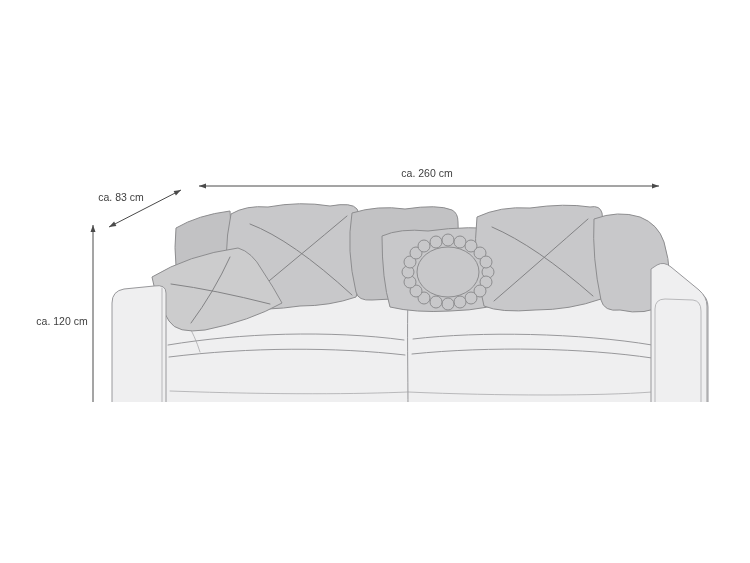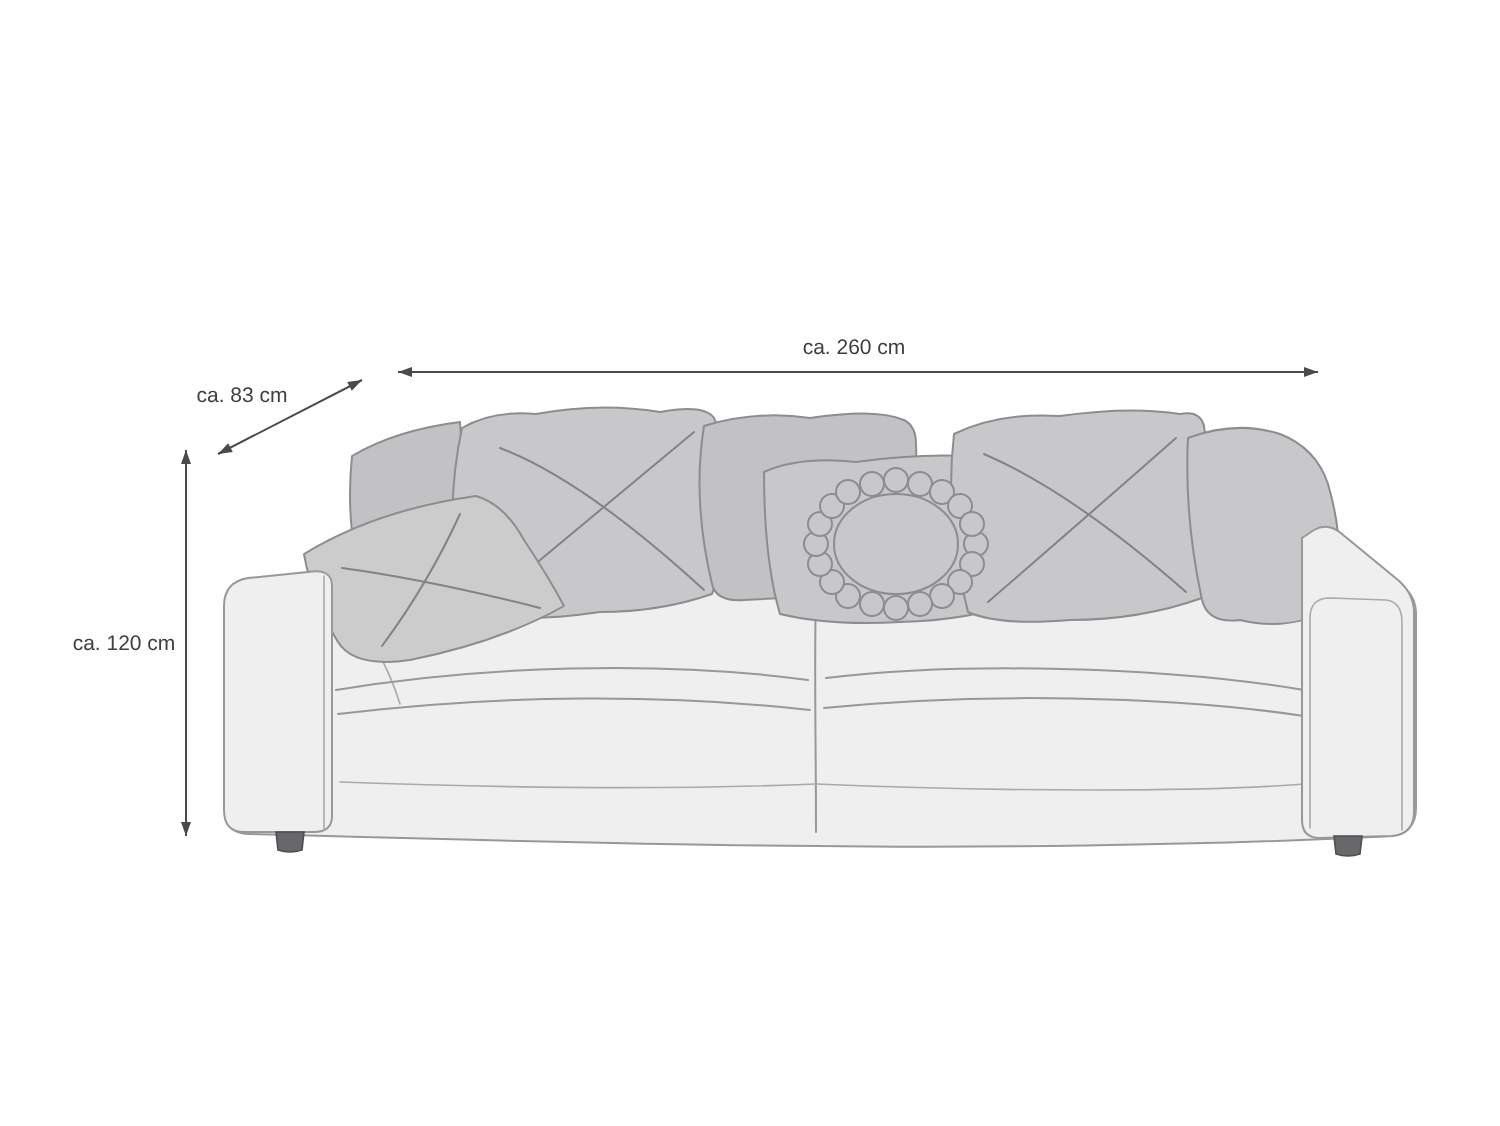--- a/index.html
+++ b/index.html
@@ -4,21 +4,21 @@
 <style>
   html, body {
     margin: 0;
     padding: 0;
     background: #ffffff;
     font-family: "Liberation Sans", sans-serif;
   }
   #canvas {
     position: relative;
     width: 750px;
-    height: 563px;
+    height: 402px;
     background: var(--background, #fff);
     overflow: hidden;
   }
   svg { display: block; }
 
   
   .body-fill   { fill: var(--sofa-body-fill); stroke: var(--sofa-outline); stroke-width: 1; stroke-linejoin: round; }
   .seam        { fill: none; stroke: var(--sofa-outline); stroke-width: 1; stroke-linecap: round; }
   .seam-faint  { fill: none; stroke: var(--seam-line); stroke-width: 0.8; stroke-linecap: round; }
 

